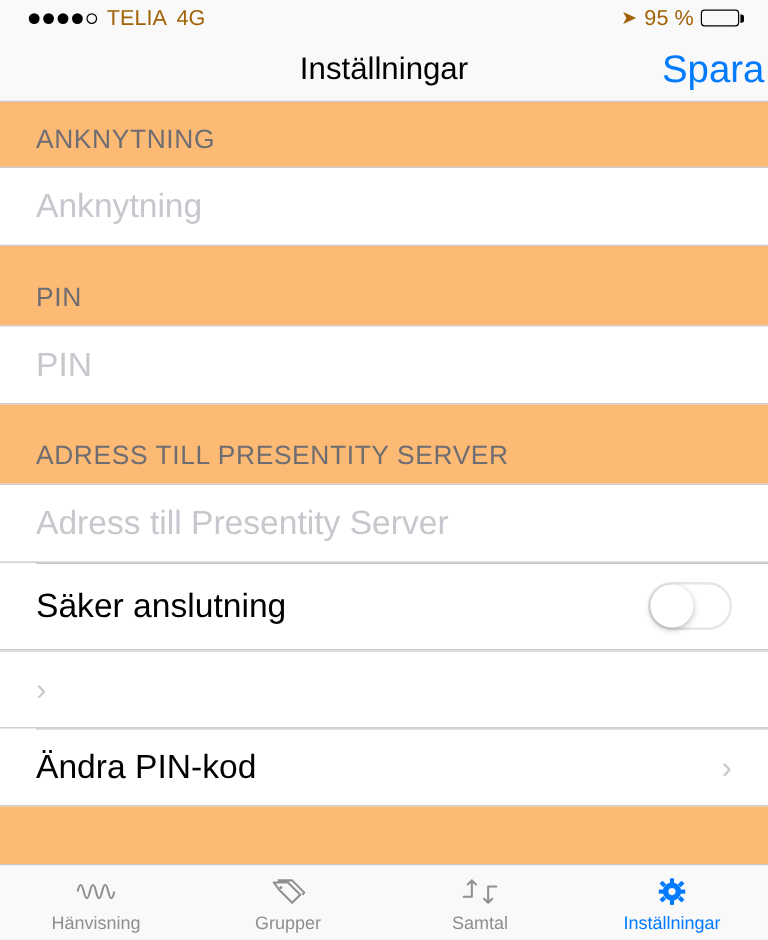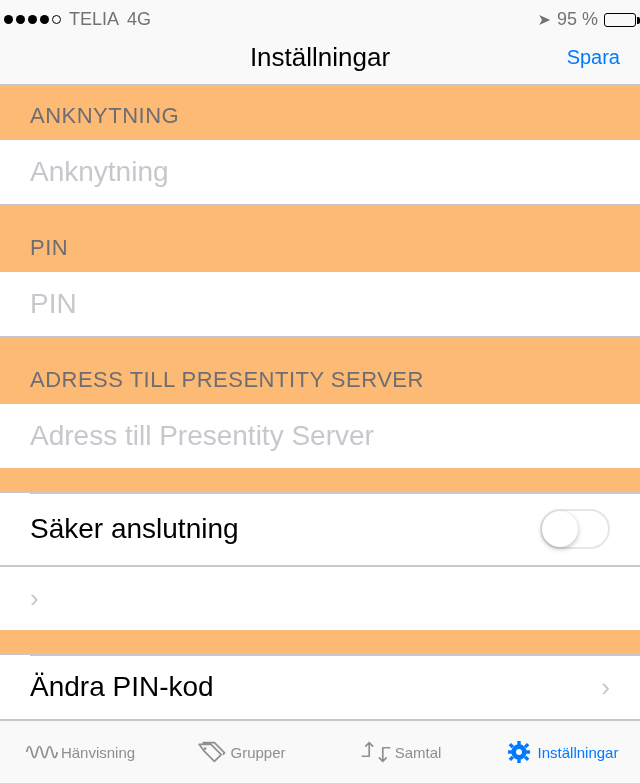--- a/index.html
+++ b/index.html
@@ -1,25 +1,25 @@
 <!DOCTYPE html>
 <html><head>
 <meta charset="utf-8">
 <style>
   * { margin: 0; padding: 0; box-sizing: border-box; }
   html, body { width: 640px; height: 783px; font-family: -apple-system, "Helvetica Neue", Helvetica, Arial, sans-serif; background: #efeff4; overflow: hidden; }
   .status-bar {
     height: 30px;
     background: #f9f9f9;
     display: flex;
-    align-items: flex-end;
-    padding: 0 4px;
+    align-items: center;
+    padding: 0 24px;
     font-size: 18px;
     font-weight: 500;
-    color: #737373;
+    color: #a16207;
   }
   .status-left { display: flex; align-items: center; gap: 8px; flex:1; }
   .status-center { flex:1; text-align: center; font-weight: 600;}
   .status-right { flex:1; display: flex; justify-content: flex-end; align-items: center; gap: 6px; }
   .signal-dots { display: flex; gap: 3px; align-items:center;}
   .dot { width: 9px; height: 9px; border-radius: 50%; }
   .dot.filled { background: #000; }
   .dot.empty { border: 1.5px solid #000; background: transparent; }
   .battery { width: 32px; height: 14px; border: 1.5px solid #000; border-radius: 3px; position: relative; }
   .battery::after { content:""; position:absolute; right:-5px; top:3px; width:3px; height:7px; background:#000; border-radius:0 2px 2px 0;}
@@ -29,21 +29,21 @@
   .nav-bar {
     height: 55px;
     background: #f9f9f9;
     border-bottom: 1px solid #c8c7cc;
     position: relative;
     display: flex;
     align-items: center;
     justify-content: center;
   }
   .nav-title { font-size: 26px; font-weight: 500; color:#000; }
-  .nav-save { position: absolute; right: 20px; font-size: 20px; color: #007aff; }
+  .nav-save { position: absolute; right: 3px; font-size: 32px; color: #007aff; }
 
   .content { height: 635px; overflow-y: auto; background:#fdba74; }
   .section-header {
     padding: 30px 30px 10px 30px;
     font-size: 22px;
     color: #6d6d72;
     letter-spacing: 0.5px;
     text-transform: uppercase;
   }
   .section-header.first { padding-top: 18px;}
@@ -53,21 +53,21 @@
     border-bottom: 1px solid #c8c7cc;
     padding: 16px 30px;
     display: flex;
     align-items: center;
     justify-content: space-between;
     font-size: 28px;
     color: #000;
   }
   .grouped-top { border-bottom: none; }
   .grouped-top + .cell { border-top: 1px solid #c8c7cc; margin-left:0; }
-  .sep-inset { border-top:none; position:relative;margin-top:24px;}
+  .sep-inset { border-top:none; position:relative;}
   .sep-inset::before { content:""; position:absolute; left:30px; right:0; top:0; height:1px; background:#c8c7cc;}
   .input-cell input {
     border: none;
     font-size: 28px;
     color: #000;
     width: 100%;
     outline: none;
     background: transparent;
   }
   .input-cell input::placeholder { color: #c7c7cd; }
@@ -92,21 +92,21 @@
     height: 63px;
     background: #f9f9f9;
     border-top: 1px solid #c8c7cc;
     display: flex;
     position: absolute;
     bottom: 0; left:0; right:0;
   }
   .tab {
     flex:1;
     display:flex;
-    flex-direction: row;
+    flex-direction: column;
     align-items: center;
     justify-content: center;
     gap: 2px;
     color: #8e8e93;
     font-size: 15px;
   }
   .tab.active { color: #007aff; }
   .tab svg { width: 34px; height: 30px; }
   .tab .icon-wrap { height:32px; display:flex; align-items:center; justify-content:center;}
 </style>

